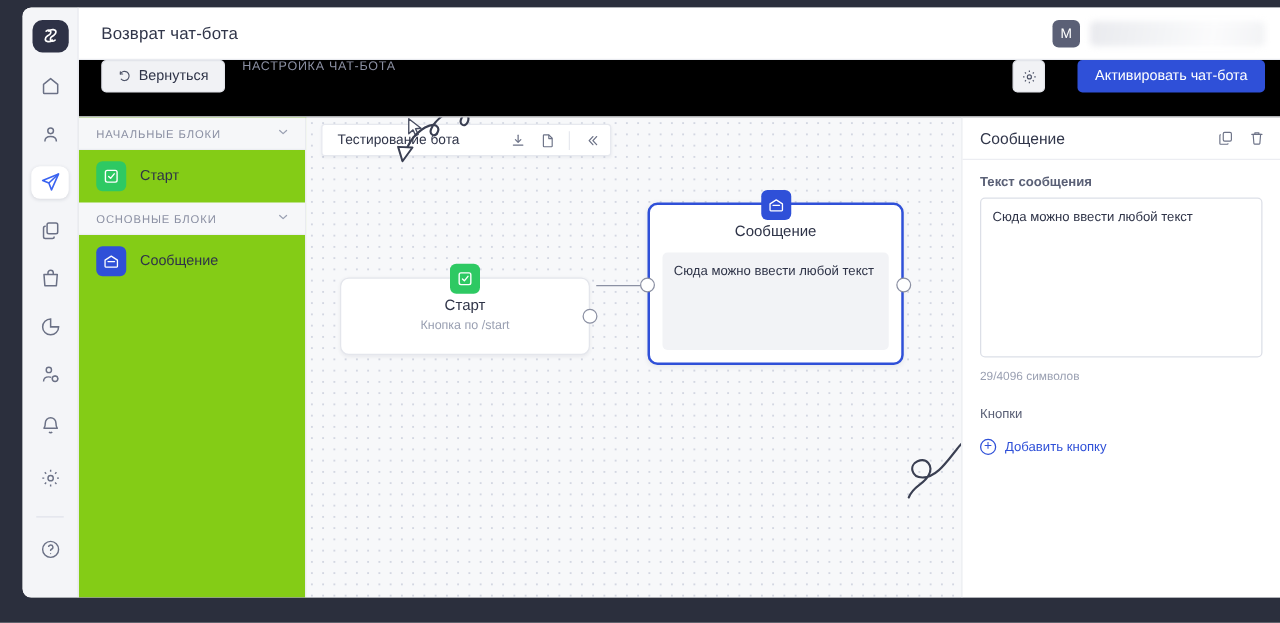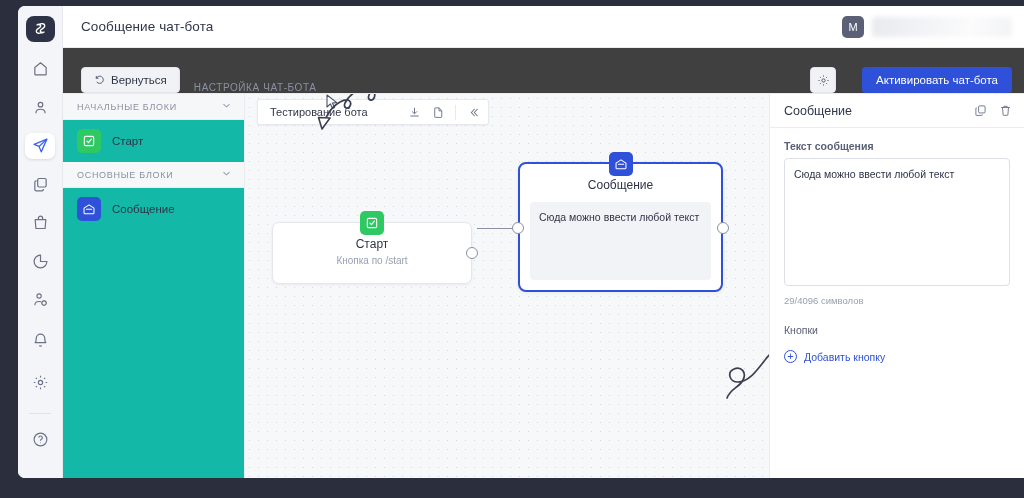--- a/index.html
+++ b/index.html
@@ -71,23 +71,23 @@
   }
   .blurred-chip {
     width: 140px; height: 20px; border-radius: 4px;
     background: linear-gradient(100deg,#e9eaee 0%,#f4f5f7 45%,#fbfbfc 70%,#f2f3f5 100%);
     filter: blur(2.4px);
   }
 
   .subbar {
     height: 46px; flex: 0 0 46px;
     border-bottom: 1px solid #e9ebf0;
-    display: flex; align-items: flex-end;
+    display: flex; align-items: flex-start;
     padding: 0 12px 0 18px;
-    background: #404040;
+    background: #000000;
   }
   .btn-back {
     display: inline-flex; align-items: center; gap: 6px;
     height: 26px; padding: 0 12px;
     background: #f1f2f5; border: 1px solid #e3e5eb; border-radius: 4px;
     font-size: 11.5px; color: #2f3448; cursor: pointer;
   }
   .crumb { margin-left: 14px; font-size: 10px; letter-spacing: .6px; color: #8b90a3; }
   .subbar-right { margin-left: auto; display: flex; align-items: center; gap: 26px; }
   .icon-btn {
@@ -102,21 +102,21 @@
     cursor: pointer; display: flex; align-items: center;
     font-family: inherit;
   }
 
   
   .body { flex: 1 1 auto; display: flex; min-height: 0; }
 
   .blocks {
     width: 182px; flex: 0 0 182px;
     border-right: 1px solid #e9ebf0;
-    background: #14b8a6;
+    background: #84cc16;
   }
   .blocks-head {
     height: 26px; display: flex; align-items: center;
     padding: 0 12px 0 14px;
     background: #f6f7f9; border-bottom: 1px solid #ecedf2;
     font-size: 9px; letter-spacing: .7px; color: #8b90a3;
     cursor: pointer;
   }
   .blocks-head .chev { margin-left: auto; color: #9aa0b2; }
   .block-item {
@@ -337,21 +337,21 @@
             <path d="M9.6 9.3a2.5 2.5 0 1 1 3.2 2.6c-.6.2-.8.7-.8 1.3v.5"></path>
             <circle cx="12" cy="16.7" r=".7" fill="currentColor" stroke="none"></circle>
         </svg>
       </div>
     </div>
   </div>
 
   <div class="main">
 
     <div class="topbar">
-      <div class="topbar-title">Сообщение чат-бота</div>
+      <div class="topbar-title">Возврат чат-бота</div>
       <div class="topbar-right">
         <div class="avatar">M</div>
         <div class="blurred-chip"></div>
       </div>
     </div>
 
     <div class="subbar">
       <div class="btn-back">
         <span style="display:flex">
           <svg width="11" height="11" viewBox="0 0 24 24" fill="none" stroke="#4e5468" stroke-width="2" stroke-linecap="round" stroke-linejoin="round">

